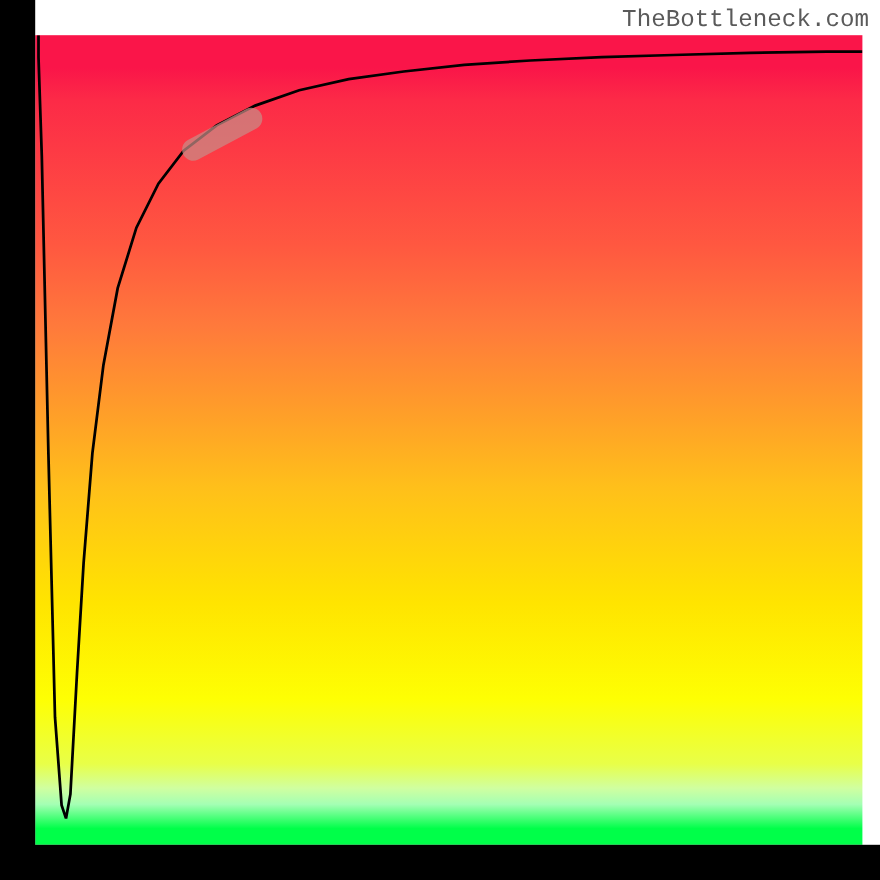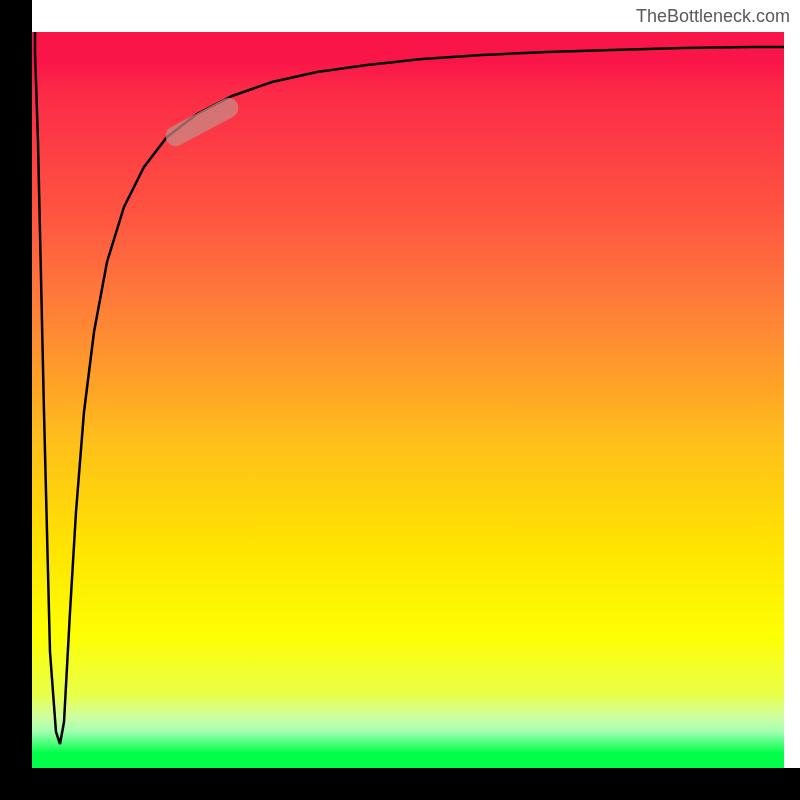--- a/index.html
+++ b/index.html
@@ -62,22 +62,22 @@
       left: 0;
       bottom: 0;
       width: 800px;
       height: 32px;
       background: black;
     }
     .watermark {
       position: absolute;
       top: 6px;
       right: 10px;
-      font-family: Liberation Sans, sans-serif;
-      font-size: 18px;
+      font-family: Liberation Mono, monospace;
+      font-size: 22px;
       color: #5a5a5a;
       font-weight: normal;
     }
   </style>
 </head>
 <body>
 
 <div class="chart-container">
   <div class="gradient-area"></div>
 

